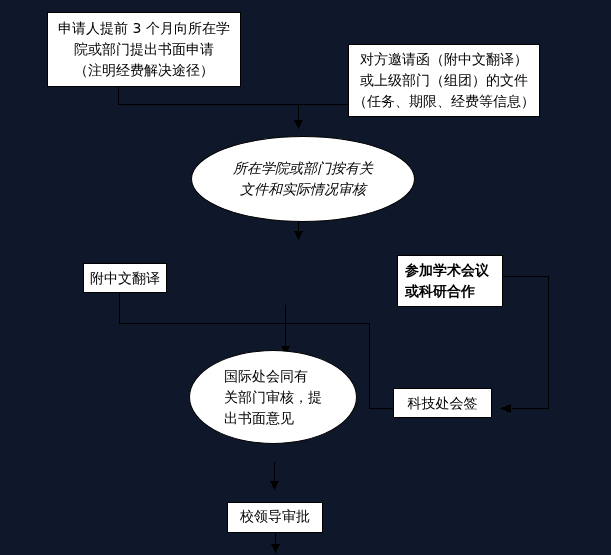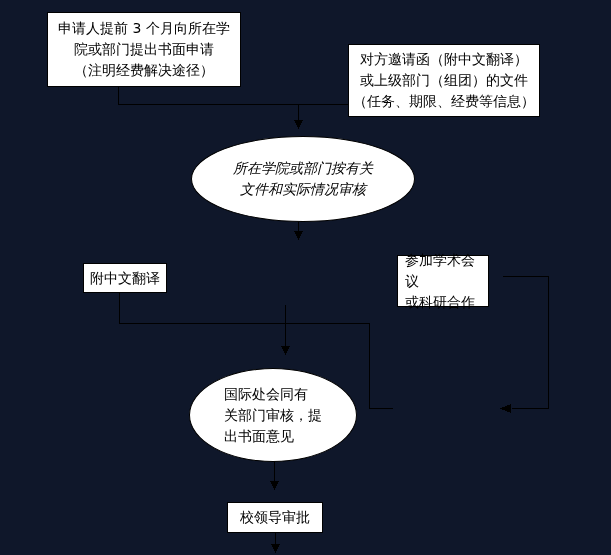--- a/index.html
+++ b/index.html
@@ -38,24 +38,24 @@
     justify-content: flex-start;
     text-align: left;
     padding-left: 7px;
   }
   
   #node-a { left: 47px;  top: 12px;  width: 194px; height: 75px; }
   #node-b { left: 348px; top: 12px;  width: 192px; height: 73px; margin-top: 32px; }
   #node-c { left: 191px; top: 136px; width: 224px; height: 86px; font-style: italic; }
   #node-d { left: 83px;  top: 263px; width: 84px;  height: 30px; }
   #node-e { left: 214px; top: 252px; width: 174px; height: 53px; }
-  #node-f { left: 397px; top: 255px; width: 92px; height: 52px; }
+  #node-f { left: 397px; top: 255px; width: 106px; height: 52px; font-weight: bold; }
   #node-g { left: 393px; top: 388px; width: 99px;  height: 30px; }
-  #node-h { left: 189px; top: 368px; width: 168px; height: 94px; }
-  #node-i { left: 227px; top: 502px; width: 96px;  height: 31px; }
+  #node-h { left: 189px; top: 350px; width: 168px; height: 94px; }
+  #node-i { left: 227px; top: 502px; width: 96px;  height: 31px; font-family: Liberation Mono, monospace; }
 </style>
 </head>
 <body>
 
 <div class="canvas">
 
   <svg class="wires" viewBox="0 0 611 555" xmlns="http://www.w3.org/2000/svg" shape-rendering="crispEdges">
 
     <g>
       <path d="M118.5,86 V104.5" stroke="#000" fill="none"></path>
@@ -113,20 +113,21 @@
 
   <div id="node-c" class="node ellipse">所在学院或部门按有关
 文件和实际情况审核</div>
 
   <div id="node-d" class="node">附中文翻译</div>
 
 
   <div id="node-f" class="node pad-left">参加学术会议
 或科研合作</div>
 
+  <div id="node-g" class="node">科技处会签</div>
 
   <div id="node-h" class="node ellipse align-left">国际处会同有
 关部门审核，提
 出书面意见</div>
 
   <div id="node-i" class="node">校领导审批</div>
 
 </div>
 
 </body></html>

